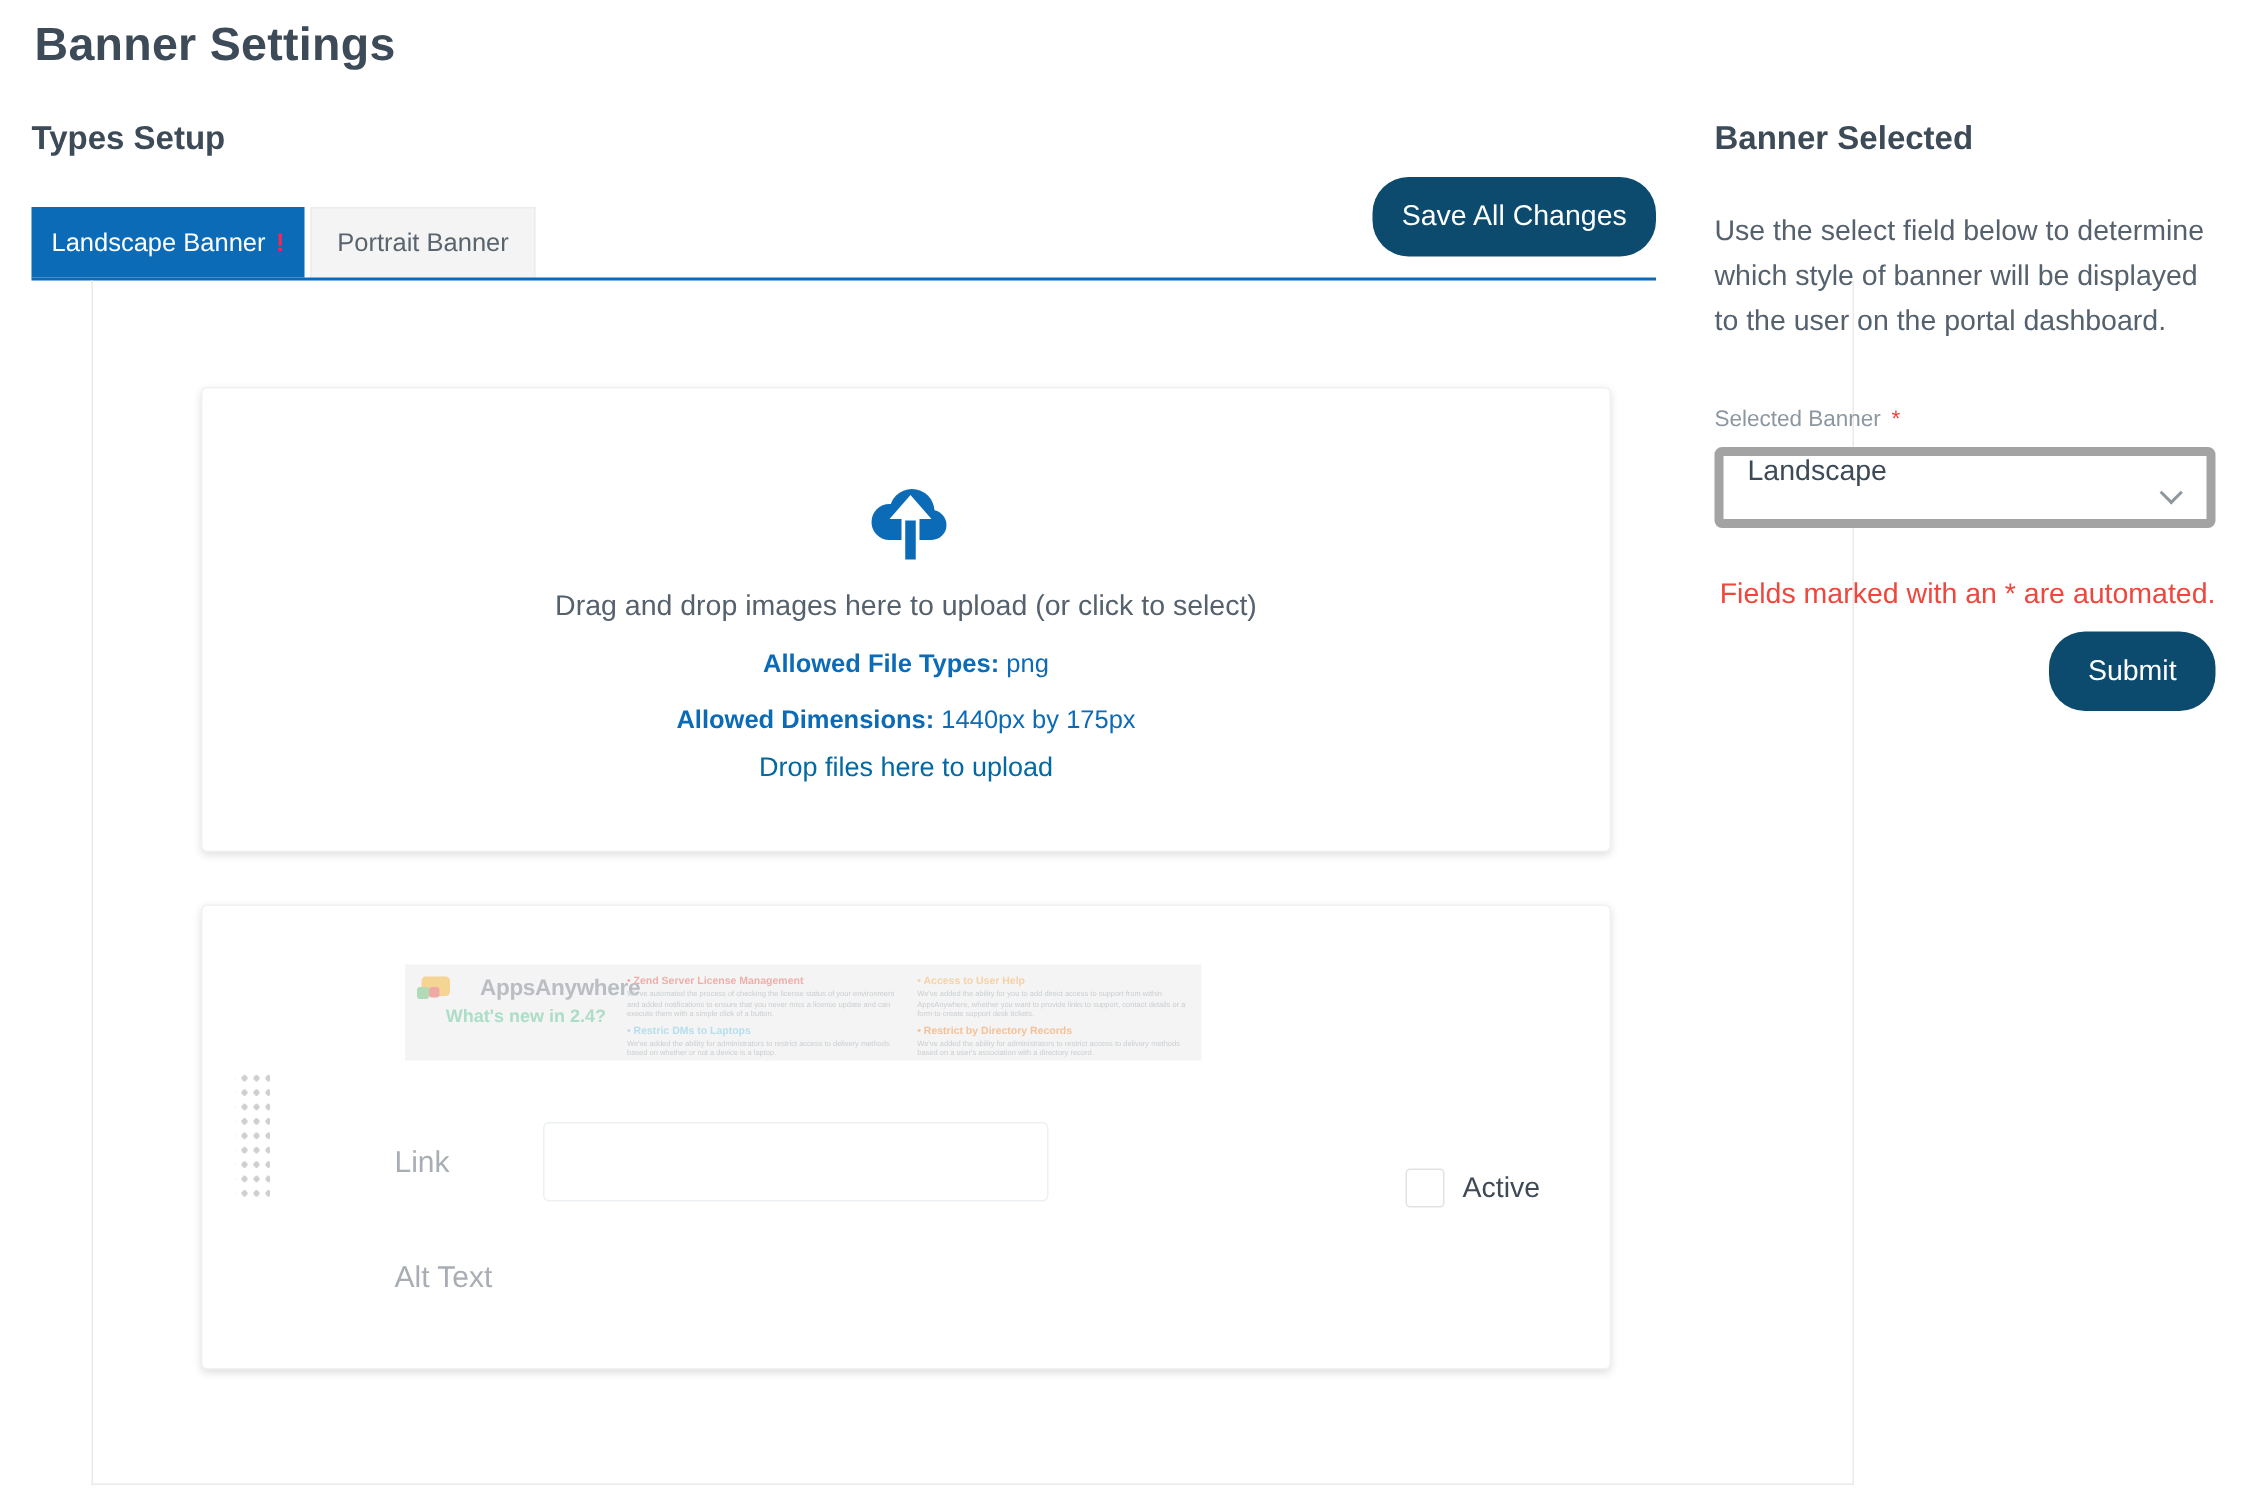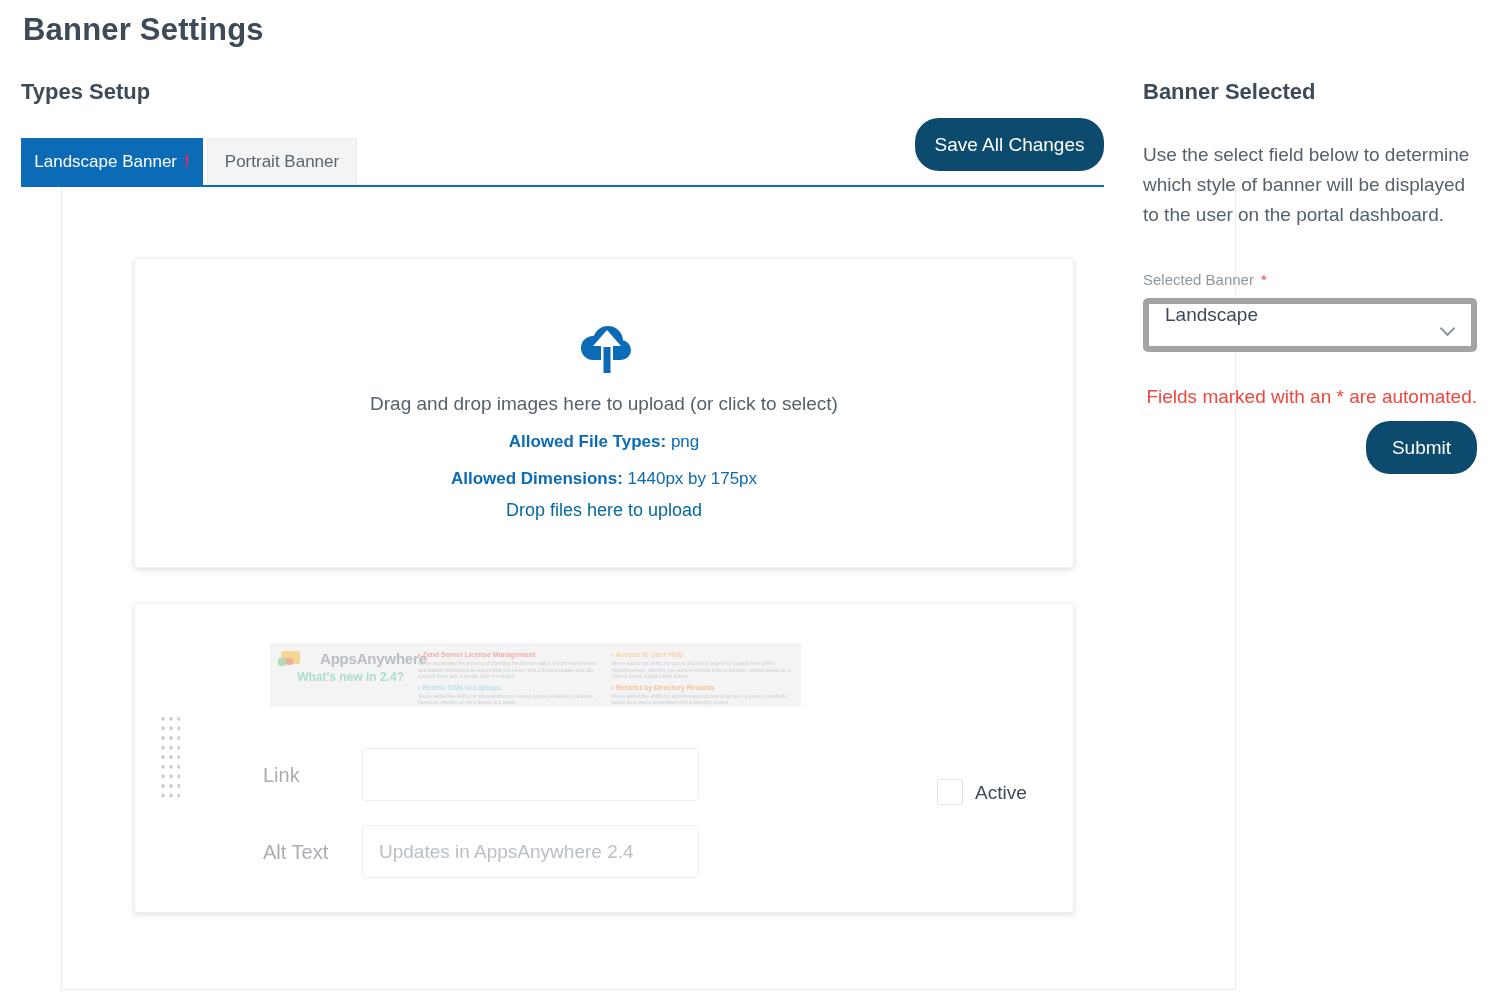--- a/index.html
+++ b/index.html
@@ -196,21 +196,20 @@
     </div>
 
 
     <label class="field-label" style="left:128px; top:160px;">Link</label>
     <input class="txt-input" style="top: 144px;" type="text" value="">
 
     <span class="checkbox"></span>
     <span class="active-label">Active</span>
 
     <label class="field-label" style="left:128px; top:237px;">Alt Text</label>
-    <input class="txt-input" style="top: 221px;" type="text" placeholder="Updates in AppsAnywhere 2.4">
   </div>
 </div>
 
 <h2 class="abs section-heading sb-heading">Banner Selected</h2>
 
 <p class="abs sb-desc">Use the select field below to determine which style of banner will be displayed to the user on the portal dashboard.</p>
 
 <div class="abs sb-label">
   <span>Selected Banner</span><span class="req">*</span>
 </div>

